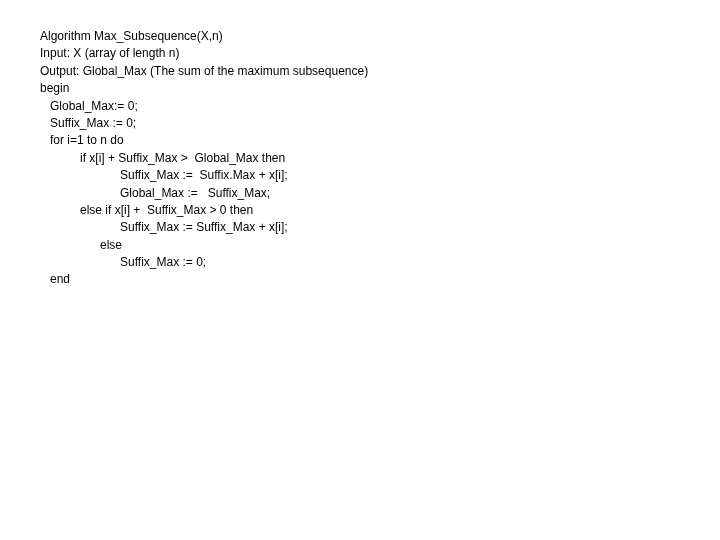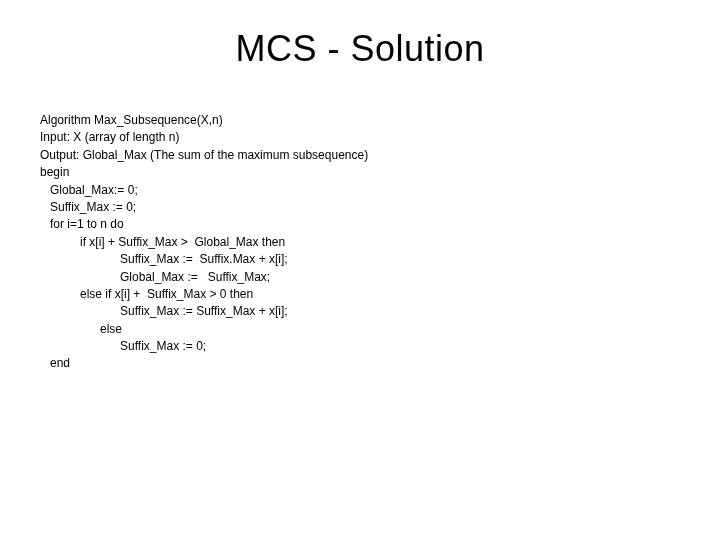--- a/index.html
+++ b/index.html
@@ -28,21 +28,20 @@
     font-family: Liberation Sans, sans-serif;
     font-size: 12px;
     line-height: 1.45;
     white-space: pre;
   }
 </style>
 </head>
 <body>
 
 <div class="slide">
-  <h1 class="title">MCS - Solution</h1>
   <div class="code"><span>Algorithm Max_Subsequence(X,n)</span>
 <span>Input: X (array of length n)</span>
 <span>Output: Global_Max (The sum of the maximum subsequence)</span>
 <span>begin</span>
 <span>   Global_Max:= 0;</span>
 <span>   Suffix_Max := 0;</span>
 <span>   for i=1 to n do</span>
 <span>            if x[i] + Suffix_Max &gt;  Global_Max then</span>
 <span>                        Suffix_Max :=  Suffix.Max + x[i];</span>
 <span>                        Global_Max :=   Suffix_Max;</span>

